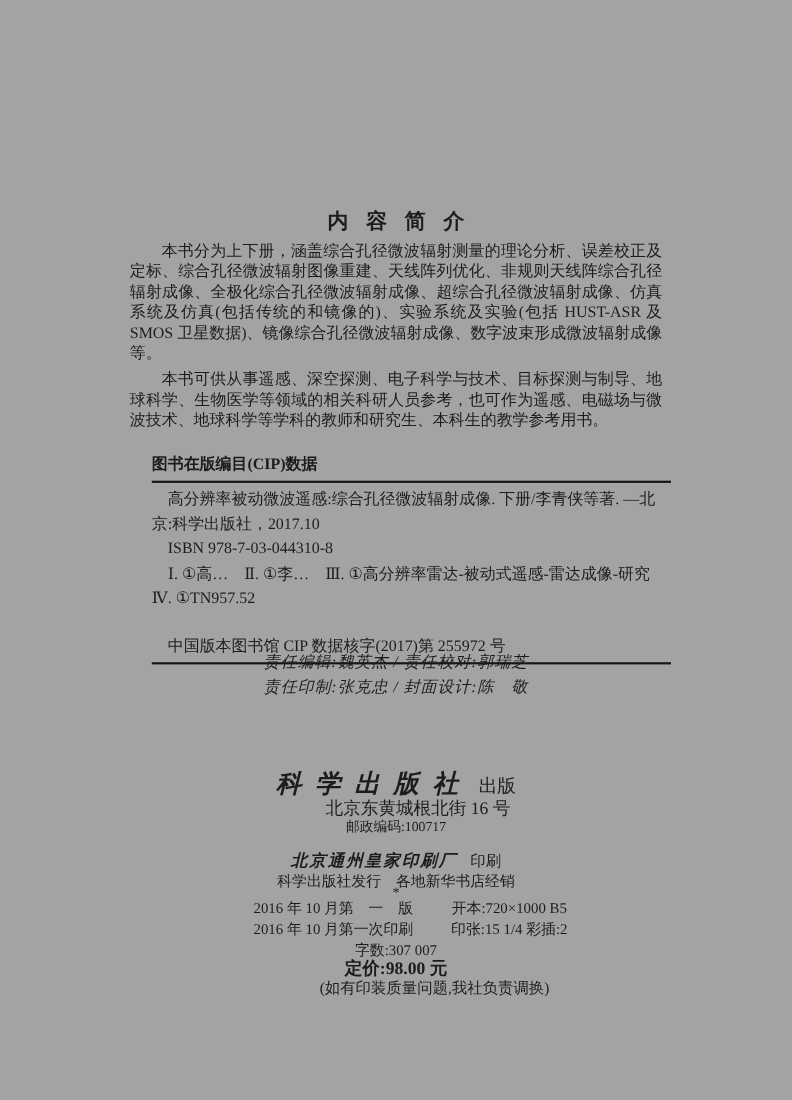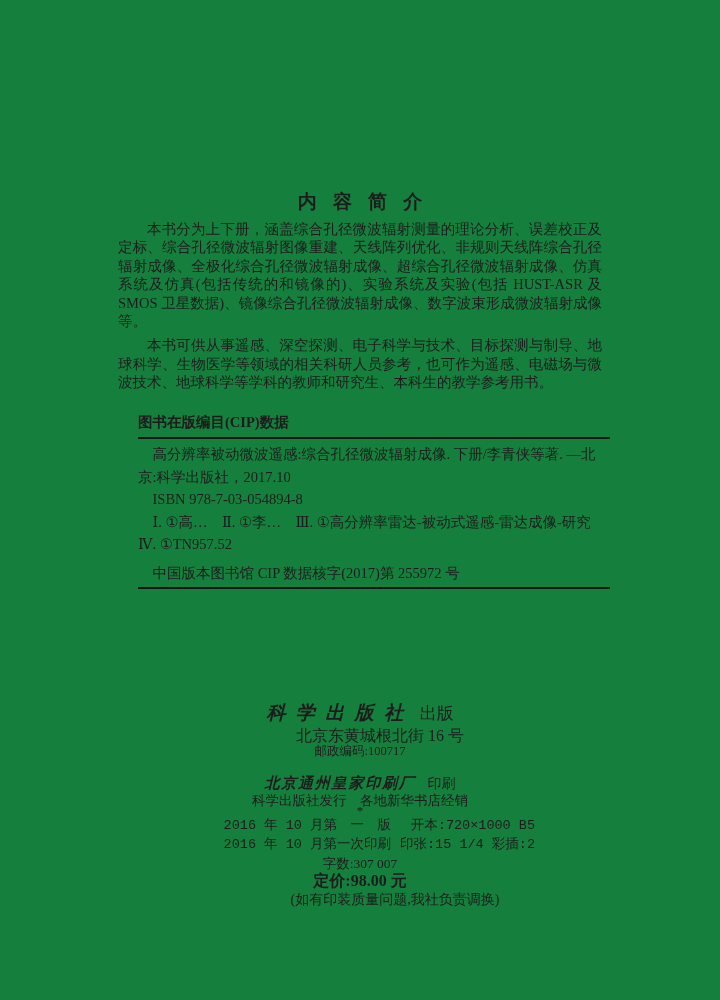--- a/index.html
+++ b/index.html
@@ -1,20 +1,20 @@
 <!DOCTYPE html>
 <html><head>
 <meta charset="utf-8">
 <style>
   html,body { margin:0; padding:0; background:#e8e8e8; }
   .page {
     position:relative;
     width:720px; height:1000px;
     margin:0 auto;
-    background:#15803d;
+    background:#a3a3a3;
     color:#1c1c1c;
     font-family:"Liberation Serif","DejaVu Serif",serif;
     overflow:hidden;
   }
 
   
   .intro { position:absolute; top:190px; left:118px; width:484px; }
   .intro-title { margin:0; text-align:center; font-size:19px; font-weight:700; line-height:24px; }
   .spaced { letter-spacing:0.85em; margin-right:-0.85em; }
   .intro-para {
@@ -23,47 +23,47 @@
     text-align:justify; text-indent:2em;
   }
 
   
   .cip { position:absolute; top:412px; left:138px; width:472px; font-size:14.5px; }
   .cip-header { font-weight:700; line-height:20px; }
   .rule { border-top:2px solid #161616; margin-top:5px; }
   .cip-desc  { margin-top:4px; line-height:22.5px; text-indent:1em; white-space:pre-line; }
   .cip-isbn  { line-height:22.5px; text-indent:1em; }
   .cip-class { line-height:22.5px; text-indent:1em; white-space:pre-line; }
-  .cip-record{ margin-top:6px; line-height:22px; text-indent:1em; }
+  .cip-record{ margin-top:21px; line-height:22px; text-indent:1em; }
   .rule-bottom { margin-top:3px; }
 
   
   .staff { position:absolute; top:591px; left:0; width:720px; text-align:center;
            font-style:italic; font-size:14.5px; }
   .staff-line { line-height:23px; letter-spacing:0.06em; }
 
   
   .colophon { position:absolute; top:700px; left:0; width:720px; height:220px; }
   .c-line { position:absolute; left:0; width:720px; text-align:center; }
   .logo-line { top:2px; line-height:22px; }
   .script { font-style:italic; font-weight:700; }
-  .pub-name { font-size:19px; letter-spacing:0.55em; }
+  .pub-name { font-size:23px; letter-spacing:0.55em; }
   .pub-suffix { font-size:17px; margin-left:2px; }
   .address  { top:29px; font-size:16px; line-height:14px;padding-left:20px; }
   .postcode { top:44px; font-size:12.5px; line-height:14px; }
   .url      { top:57px; font-size:14px; line-height:16px; letter-spacing:0.09em; }
   .printer-line { top:74px; line-height:18px; }
   .printer-name { font-size:15px; letter-spacing:0.12em; }
   .printer-suffix { font-size:14px; margin-left:8px; }
   .distribution { top:93px; font-size:13.5px; line-height:16px; }
   .star { top:105px; font-size:13px; line-height:12px; }
   .editions {
     top:119px; left:215px; width:320px;
     display:grid; grid-template-columns:176px auto; row-gap:5px;
-    text-align:right; font-size:13.5px; line-height:14px;font-family:Liberation Mono, monospace;
+    text-align:center; font-size:13.5px; line-height:14px;
   }
   .wordcount { top:156px; font-size:13.5px; line-height:15px; }
   .price { top:171px; font-size:16px; font-weight:700; line-height:20px; }
   .note  { top:191px; font-size:14px; line-height:17px;padding-left:35px; }
 </style>
 </head>
 <body>
 
 <div class="page">
 
@@ -71,27 +71,31 @@
     <h1 class="intro-title"><span class="spaced">内容简介</span></h1>
     <p class="intro-para">本书分为上下册，涵盖综合孔径微波辐射测量的理论分析、误差校正及定标、综合孔径微波辐射图像重建、天线阵列优化、非规则天线阵综合孔径辐射成像、全极化综合孔径微波辐射成像、超综合孔径微波辐射成像、仿真系统及仿真(包括传统的和镜像的)、实验系统及实验(包括 HUST-ASR 及 SMOS 卫星数据)、镜像综合孔径微波辐射成像、数字波束形成微波辐射成像等。</p>
     <p class="intro-para">本书可供从事遥感、深空探测、电子科学与技术、目标探测与制导、地球科学、生物医学等领域的相关科研人员参考，也可作为遥感、电磁场与微波技术、地球科学等学科的教师和研究生、本科生的教学参考用书。</p>
   </section>
 
   <section class="cip">
     <div class="cip-header">图书在版编目(CIP)数据</div>
     <div class="rule"></div>
     <div class="cip-desc">高分辨率被动微波遥感:综合孔径微波辐射成像. 下册/李青侠等著. —北
 京:科学出版社，2017.10</div>
-    <div class="cip-isbn">ISBN 978-7-03-054894-8</div>
+    <div class="cip-isbn">ISBN 978-7-03-044310-8</div>
     <div class="cip-class">Ⅰ. ①高…　Ⅱ. ①李…　Ⅲ. ①高分辨率雷达-被动式遥感-雷达成像-研究
 Ⅳ. ①TN957.52</div>
     <div class="cip-record">中国版本图书馆 CIP 数据核字(2017)第 255972 号</div>
     <div class="rule rule-bottom"></div>
   </section>
 
+  <section class="staff">
+    <div class="staff-line">责任编辑:魏英杰 / 责任校对:郭瑞芝</div>
+    <div class="staff-line">责任印制:张克忠 / 封面设计:陈　敬</div>
+  </section>
 
   <section class="colophon">
     <div class="c-line logo-line">
       <span class="script pub-name">科学出版社</span>
       <span class="pub-suffix">出版</span>
     </div>
     <div class="c-line address">北京东黄城根北街 16 号</div>
     <div class="c-line postcode">邮政编码:100717</div>
     <div class="c-line printer-line">
       <span class="script printer-name">北京通州皇家印刷厂</span>

